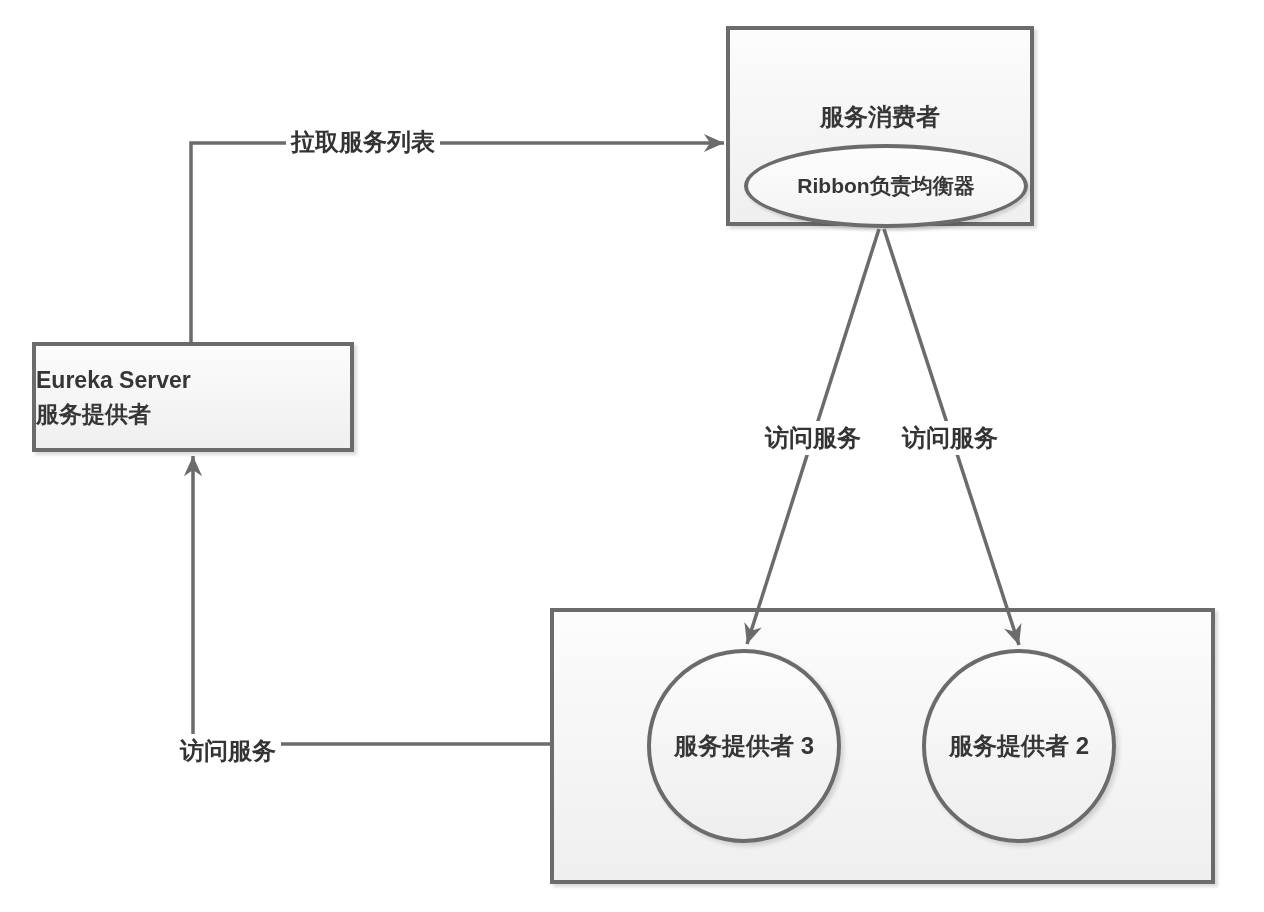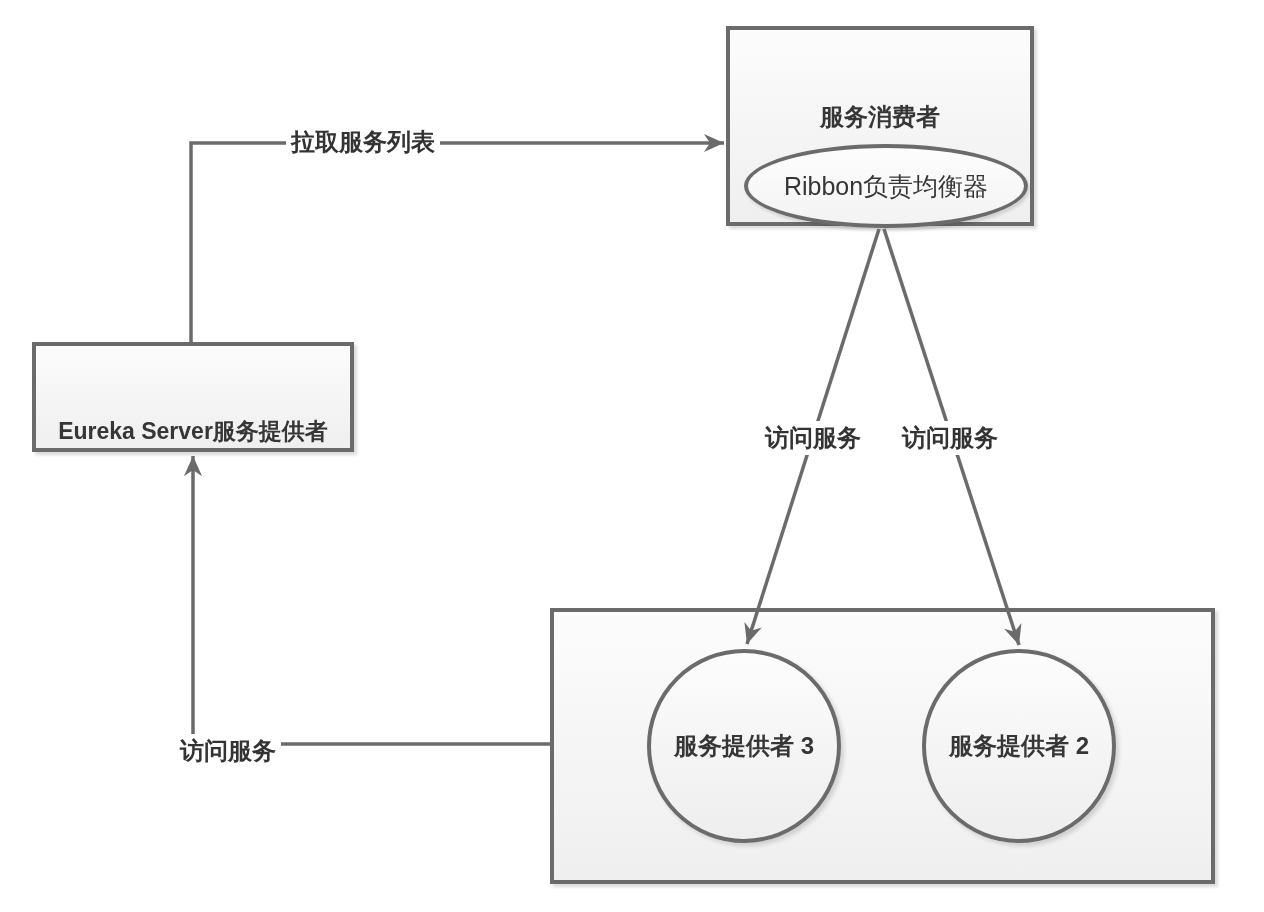--- a/index.html
+++ b/index.html
@@ -14,21 +14,21 @@
   .node-box{
     position:absolute;
     box-sizing:border-box;
     border:4px solid #6b6b6b;
     background:linear-gradient(to bottom,#fcfcfc 0%,#f6f6f6 45%,#efefef 100%);
     box-shadow:3px 3px 3px rgba(0,0,0,0.14);
   }
   .consumer-box{left:726px;top:26px;width:308px;height:200px;}
   .eureka-box{
     left:32px;top:342px;width:322px;height:110px;
-    display:flex;flex-direction:row;align-items:flex-end;justify-content:center;
+    display:flex;flex-direction:column;align-items:flex-start;justify-content:center;
   }
   .providers-box{left:550px;top:608px;width:665px;height:276px;}
 
   .node-title{
     position:absolute;left:0;right:0;top:72px;
     text-align:center;
     font-size:24px;line-height:30px;font-weight:600;color:#363636;
   }
   .eureka-line{
     font-size:23px;line-height:34px;font-weight:600;color:#363636;
@@ -36,21 +36,21 @@
   }
   .ribbon-ellipse{
     position:absolute;left:14px;top:114px;width:284px;height:84px;
     box-sizing:border-box;
     border:4px solid #6b6b6b;border-radius:50%;
     background:linear-gradient(to bottom,#fdfdfd 0%,#f3f3f3 100%);
     box-shadow:2px 3px 3px rgba(0,0,0,0.12);
     display:flex;align-items:center;justify-content:center;
   }
   .ribbon-label{
-    font-size:25px;font-weight:400;color:#363636;white-space:nowrap;
+    font-size:21px;font-weight:700;color:#363636;white-space:nowrap;
   }
   .provider-circle{
     position:absolute;width:194px;height:194px;
     box-sizing:border-box;
     border:4px solid #6b6b6b;border-radius:50%;
     background:linear-gradient(to bottom,#fdfdfd 0%,#f4f4f4 55%,#eeeeee 100%);
     box-shadow:3px 3px 4px rgba(0,0,0,0.14);
     display:flex;align-items:center;justify-content:center;
   }
   .circle-1{left:93px;top:37px;}

